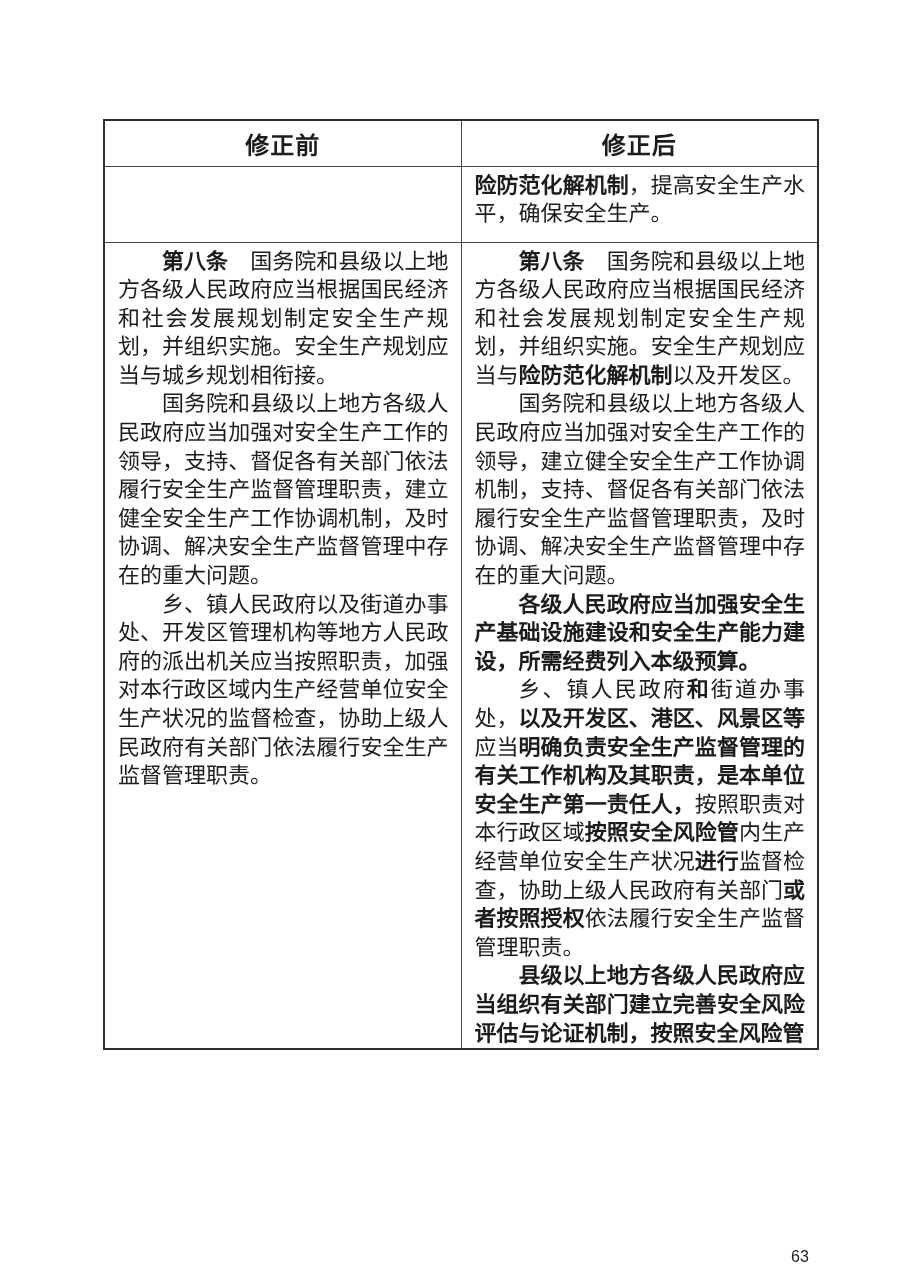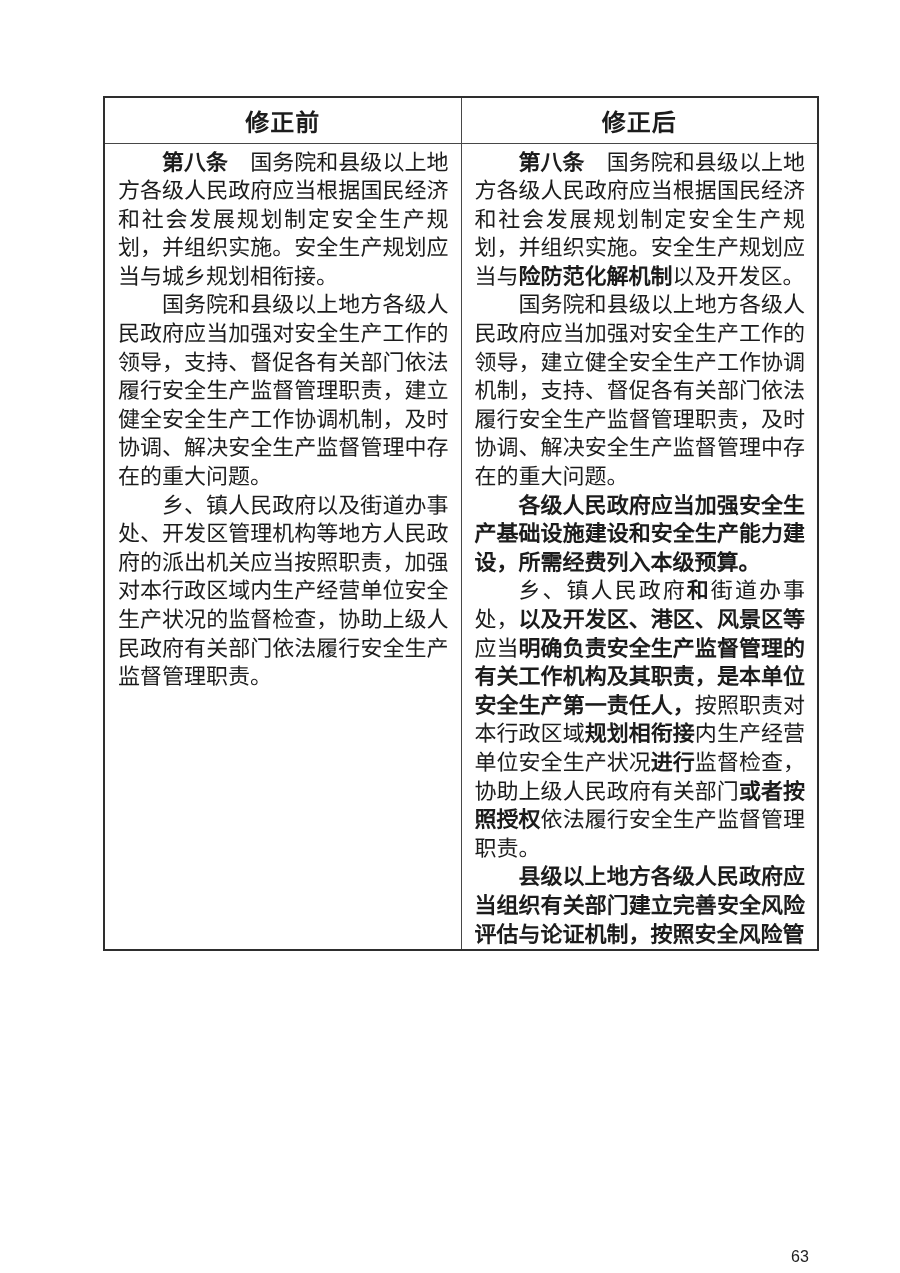--- a/index.html
+++ b/index.html
@@ -6,21 +6,21 @@
   html, body {
     width: 900px; height: 1273px;
     background: #ffffff;
     font-family: "Liberation Serif", "DejaVu Serif", serif;
     color: #1c1c1c;
     position: relative;
     overflow: hidden;
   }
   .doc-table {
     position: absolute;
-    left: 103px; top: 96px;
+    left: 103px; top: 119px;
     width: 716px;
     border-collapse: collapse;
     table-layout: fixed;
     border: 2px solid #2e2e2e;
   }
   .doc-table th, .doc-table td {
     border: 1px solid #474747;
     width: 50%;
   }
   .doc-table th {
@@ -61,30 +61,36 @@
 <body>
 
 <table class="doc-table">
   <thead>
     <tr>
       <th>修正前</th>
       <th>修正后</th>
     </tr>
   </thead>
   <tbody>
+      <tr style="height: 76px;">
+        <td></td>
+        <td>
+          <p class="para"><b>险防范化解机制</b><span>，提高安全生产水平，确保安全生产。</span></p>
+        </td>
+      </tr>
       <tr style="height: 782px; padding-left: 17px;">
         <td>
           <p class="para indent"><b>第八条</b><span>　国务院和县级以上地方各级人民政府应当根据国民经济和社会发展规划制定安全生产规划，并组织实施。安全生产规划应当与城乡规划相衔接。</span></p>
           <p class="para indent"><span>国务院和县级以上地方各级人民政府应当加强对安全生产工作的领导，支持、督促各有关部门依法履行安全生产监督管理职责，建立健全安全生产工作协调机制，及时协调、解决安全生产监督管理中存在的重大问题。</span></p>
           <p class="para indent"><span>乡、镇人民政府以及街道办事处、开发区管理机构等地方人民政府的派出机关应当按照职责，加强对本行政区域内生产经营单位安全生产状况的监督检查，协助上级人民政府有关部门依法履行安全生产监督管理职责。</span></p>
         </td>
         <td>
           <p class="para indent"><b>第八条</b><span>　国务院和县级以上地方各级人民政府应当根据国民经济和社会发展规划制定安全生产规划，并组织实施。安全生产规划应当与</span><b>险防范化解机制</b><span>以及开发区。</span></p>
           <p class="para indent"><span>国务院和县级以上地方各级人民政府应当加强对安全生产工作的领导，建立健全安全生产工作协调机制，支持、督促各有关部门依法履行安全生产监督管理职责，及时协调、解决安全生产监督管理中存在的重大问题。</span></p>
           <p class="para indent"><b>各级人民政府应当加强安全生产基础设施建设和安全生产能力建设，所需经费列入本级预算。</b></p>
-          <p class="para indent"><span>乡、镇人民政府</span><b>和</b><span>街道办事处，</span><b>以及开发区、港区、风景区等</b><span>应当</span><b>明确负责安全生产监督管理的有关工作机构及其职责，是本单位安全生产第一责任人，</b><span>按照职责对本行政区域</span><b>规划相衔接</b><span>内生产经营单位安全生产状况</span><b>进行</b><span>监督检查，协助上级人民政府有关部门</span><b>或者按照授权</b><span>依法履行安全生产监督管理职责。</span></p>
+          <p class="para indent"><span>乡、镇人民政府</span><b>和</b><span>街道办事处，</span><b>以及开发区、港区、风景区等</b><span>应当</span><b>明确负责安全生产监督管理的有关工作机构及其职责，是本单位安全生产第一责任人，</b><span>按照职责对本行政区域</span><b>按照安全风险管</b><span>内生产经营单位安全生产状况</span><b>进行</b><span>监督检查，协助上级人民政府有关部门</span><b>或者按照授权</b><span>依法履行安全生产监督管理职责。</span></p>
           <p class="para indent"><b>县级以上地方各级人民政府应当组织有关部门建立完善安全风险评估与论证机制，按照安全风险管</b></p>
         </td>
       </tr>
     </tbody>
 </table>
 
 <div class="page-number">63</div>
 
 </body></html>

